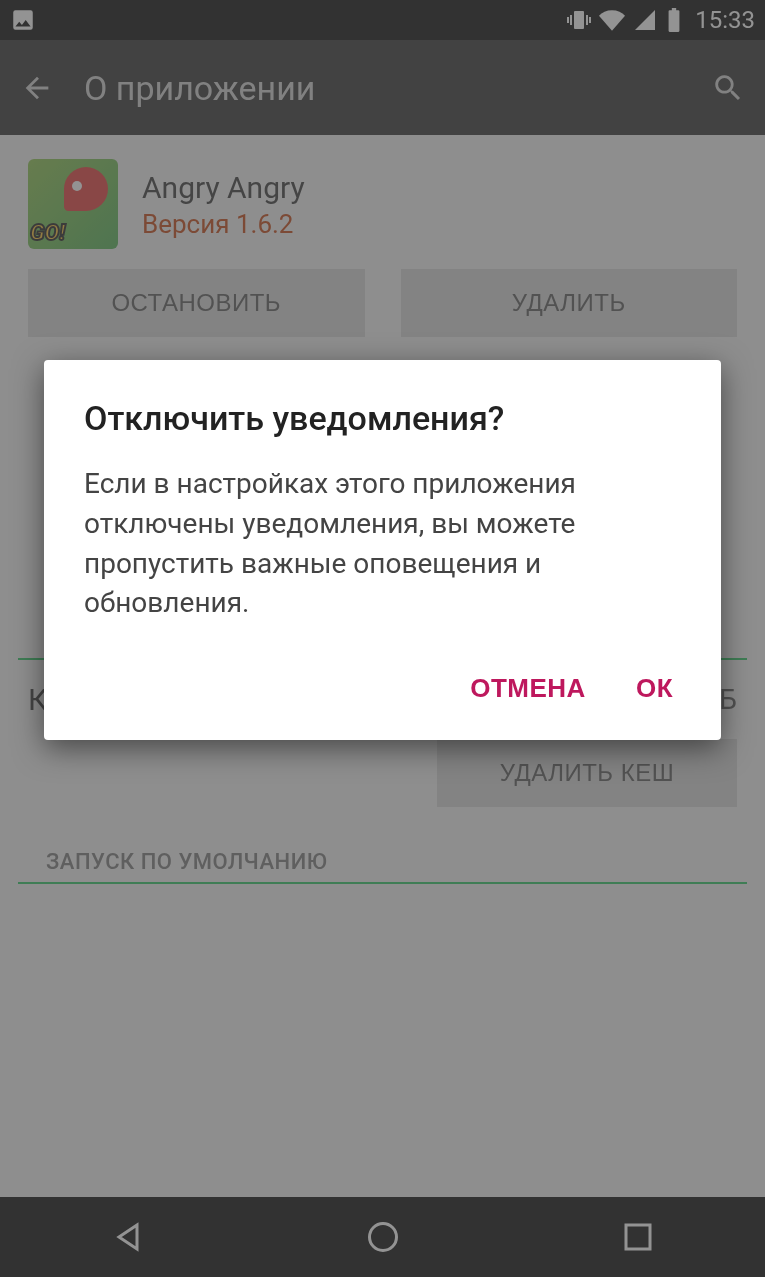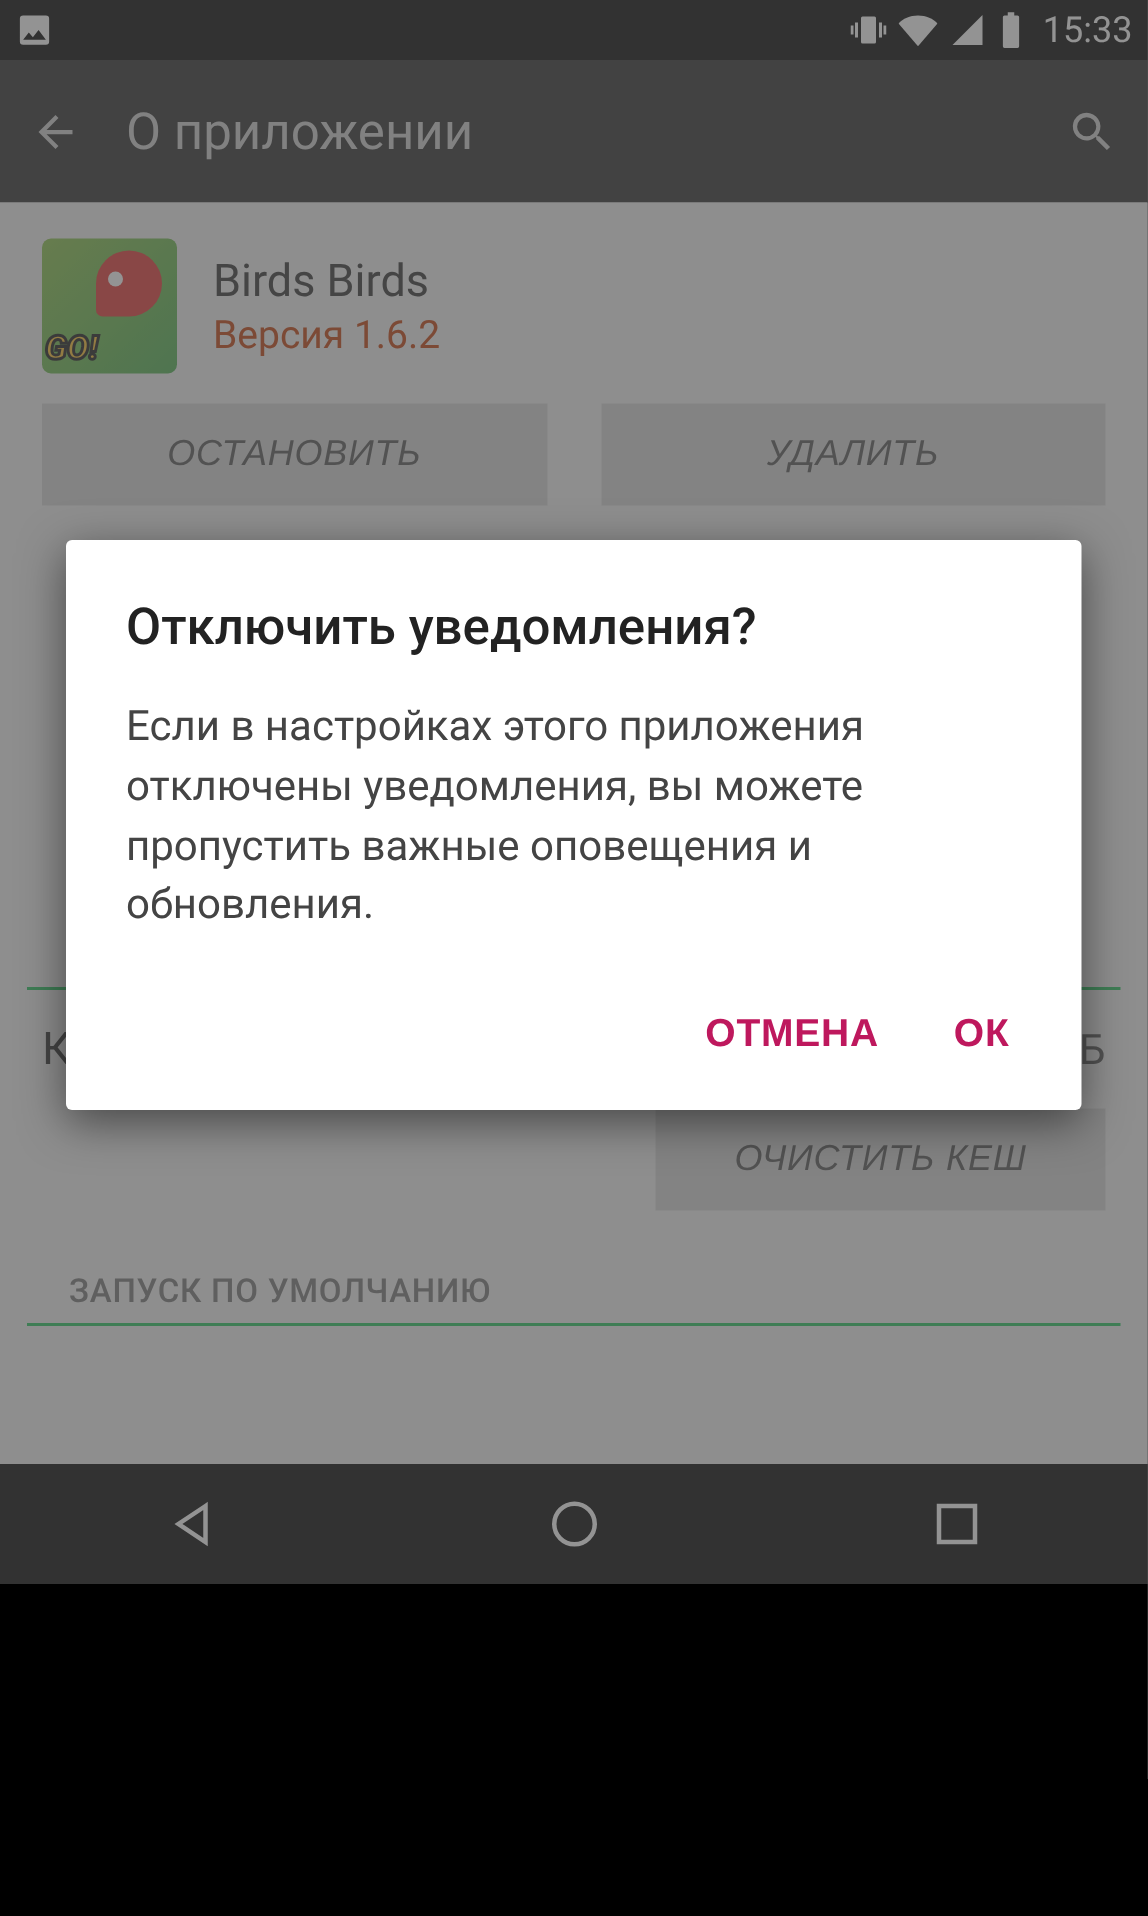--- a/index.html
+++ b/index.html
@@ -1,35 +1,35 @@
 <!DOCTYPE html>
 <html><head>
 <meta charset="utf-8">
 <style>
   * { box-sizing: border-box; margin: 0; padding: 0; }
   html, body { width: 765px; height: 1277px; font-family: Roboto, Arial, sans-serif; background: #000; overflow: hidden; }
-  .screen { width: 765px; height: 1056px; background: #e8e8e8; position: relative; display: flex; flex-direction: column; }
+  .screen { width: 765px; height: 1277px; background: #e8e8e8; position: relative; display: flex; flex-direction: column; }
   .statusbar { height: 40px; background: #000; color: #fff; display: flex; align-items: center; justify-content: space-between; padding: 0 10px; font-size: 24px; }
   .status-left { display: flex; align-items: center; gap: 8px; }
   .status-right { display: flex; align-items: center; gap: 8px; }
   .status-right svg { fill: #fff; }
   .clock { font-size: 24px; margin-left: 4px; }
   .appbar { height: 95px; background: #2a2a2a; color: #e0e0e0; display: flex; align-items: center; padding: 0 20px; gap: 30px; }
   .appbar-title { font-size: 34px; font-weight: 400; flex: 1; color: #d0d0d0; }
   .content { flex: 1; background: #f2f2f2; padding: 0; position: relative; }
   .appheader { display: flex; align-items: center; padding: 24px 28px 20px 28px; gap: 24px; }
   .appicon { width: 90px; height: 90px; border-radius: 6px; background: linear-gradient(135deg,#8bc34a 0%,#4caf50 100%); position: relative; overflow: hidden; }
   .appicon .red { position:absolute; top:8px; right:10px; width:44px; height:44px; background:#e53935; border-radius:50% 50% 50% 10%; }
   .appicon .red::after { content:""; position:absolute; left:8px; top:14px; width:10px; height:10px; background:#fff; border-radius:50%; }
   .appicon .go { position:absolute; bottom:4px; left:2px; font-size:22px; font-weight:900; font-style:italic; color:#fbc02d; -webkit-text-stroke:2px #1a1a1a; text-stroke:2px #1a1a1a; }
   .appinfo { display: flex; flex-direction: column; gap: 4px; }
   .appname { font-size: 30px; color: #333; }
   .appver { font-size: 26px; color: #c2410c; }
   .btnrow { display: flex; gap: 36px; padding: 0 28px 30px 28px; }
-  .flatbtn { flex: 1; height: 68px; background: #d5d5d5; border: none; color: #555; font-size: 24px; font-weight: 500; letter-spacing: 0.5px; display:flex; align-items:center; justify-content:center;font-style:italic; }
+  .flatbtn { flex: 1; height: 68px; background: #d5d5d5; border: none; color: #555; font-size: 24px; font-weight: 500; letter-spacing: 0.5px; display:flex; align-items:center; justify-content:center; }
   .section-label { font-size: 22px; color: #777; font-weight: 500; padding: 18px 28px 8px 28px; letter-spacing: 0.5px; border-bottom: 2px solid #22c55e; margin: 0 18px; }
   .rowitem { display: flex; justify-content: space-between; align-items: center; padding: 22px 28px; font-size: 30px; color: #333; }
   .rowitem .val { color: #555; font-size: 28px; }
   .right-btn { display:flex; justify-content:flex-end; padding: 0 28px 24px 28px; }
   .spacer { height: 240px; }
   .navbar { height: 80px; background: #000; display: flex; align-items: center; justify-content: space-around; }
   .scrim { position:absolute; inset:0; background: rgba(80,80,80,0.62); z-index: 5; }
   .dialog { position:absolute; left:44px; right:44px; top:360px; background:#fff; z-index:10; border-radius:4px; box-shadow:0 8px 30px rgba(0,0,0,0.5); padding:38px 40px 20px 40px; }
   .dialog-title { font-size: 34px; font-weight:500; color:#222; margin-bottom: 26px; }
   .dialog-body { font-size: 28px; line-height: 1.42; color:#444; margin-bottom: 40px; }
@@ -74,39 +74,39 @@
       </svg>
   </div>
 
   <div class="content">
     <div class="appheader">
       <div class="appicon">
         <div class="red"></div>
         <div class="go">GO!</div>
       </div>
       <div class="appinfo">
-        <div class="appname">Birds Birds</div>
+        <div class="appname">Angry Angry</div>
         <div class="appver">Версия 1.6.2</div>
       </div>
     </div>
 
     <div class="btnrow">
       <button class="flatbtn">ОСТАНОВИТЬ</button>
       <button class="flatbtn">УДАЛИТЬ</button>
     </div>
 
     <div class="spacer"></div>
 
     <div class="section-label">КЕШ</div>
     <div class="rowitem">
       <span>Кеш</span>
       <span class="val">1,64 МБ</span>
     </div>
     <div class="right-btn">
-      <button class="flatbtn" style="flex:0 0 300px">ОЧИСТИТЬ КЕШ</button>
+      <button class="flatbtn" style="flex:0 0 300px">УДАЛИТЬ КЕШ</button>
     </div>
 
     <div class="section-label">ЗАПУСК ПО УМОЛЧАНИЮ</div>
   </div>
 
   <div class="navbar">
     <svg width="36" height="36" viewBox="0 0 24 24">
         <path fill="none" stroke="#fff" stroke-width="2" d="M18 4 6 12l12 8V4z"></path>
       </svg>
     <svg width="36" height="36" viewBox="0 0 24 24">

